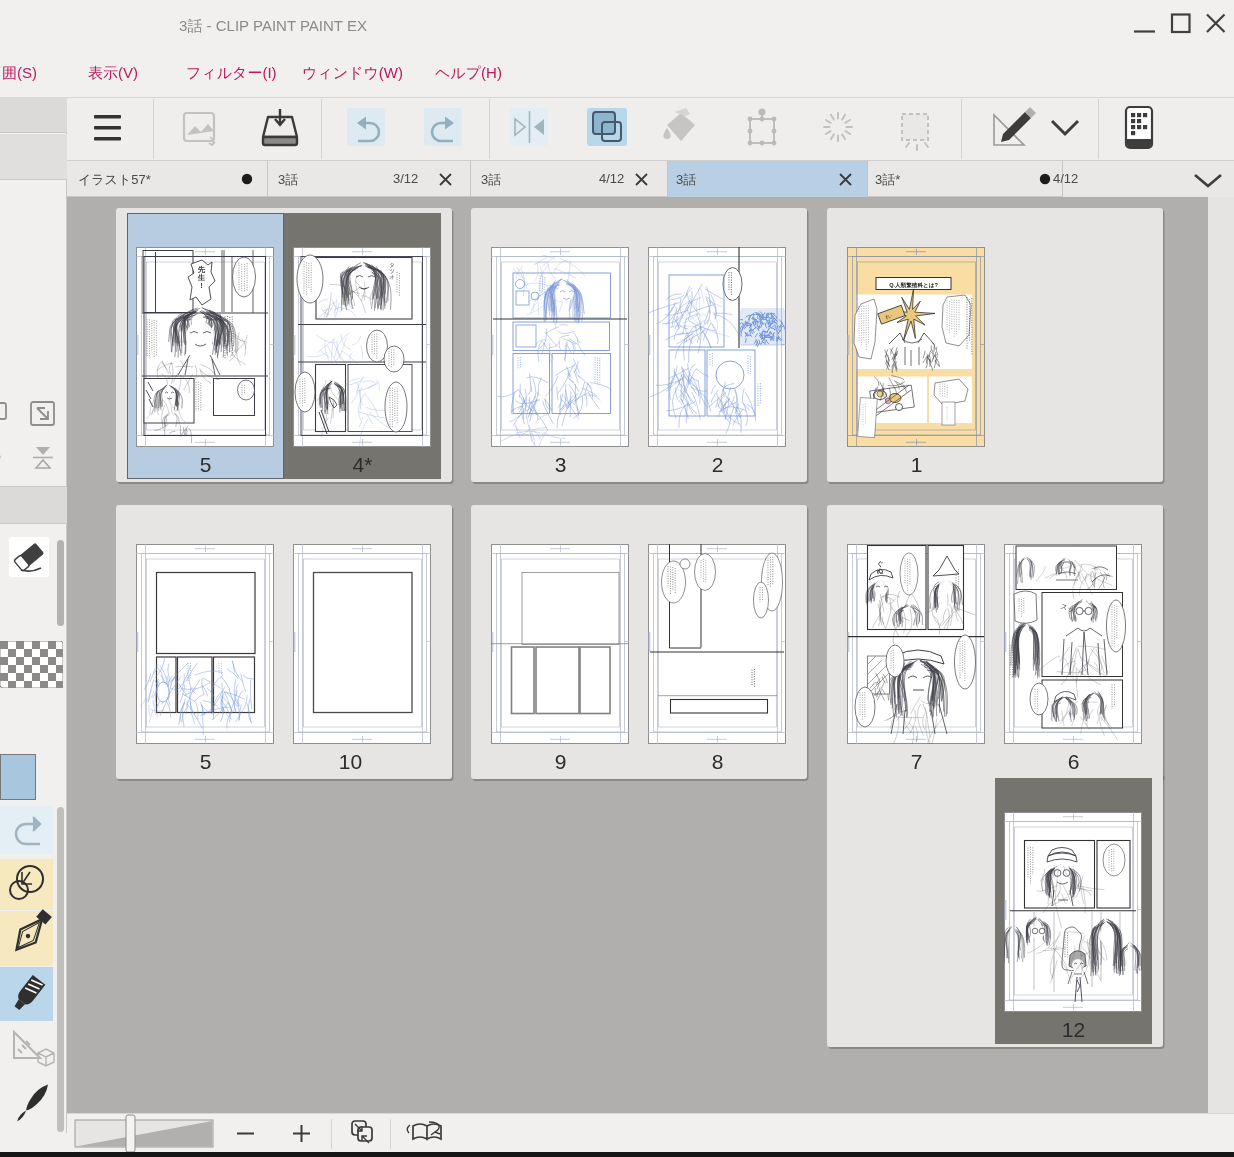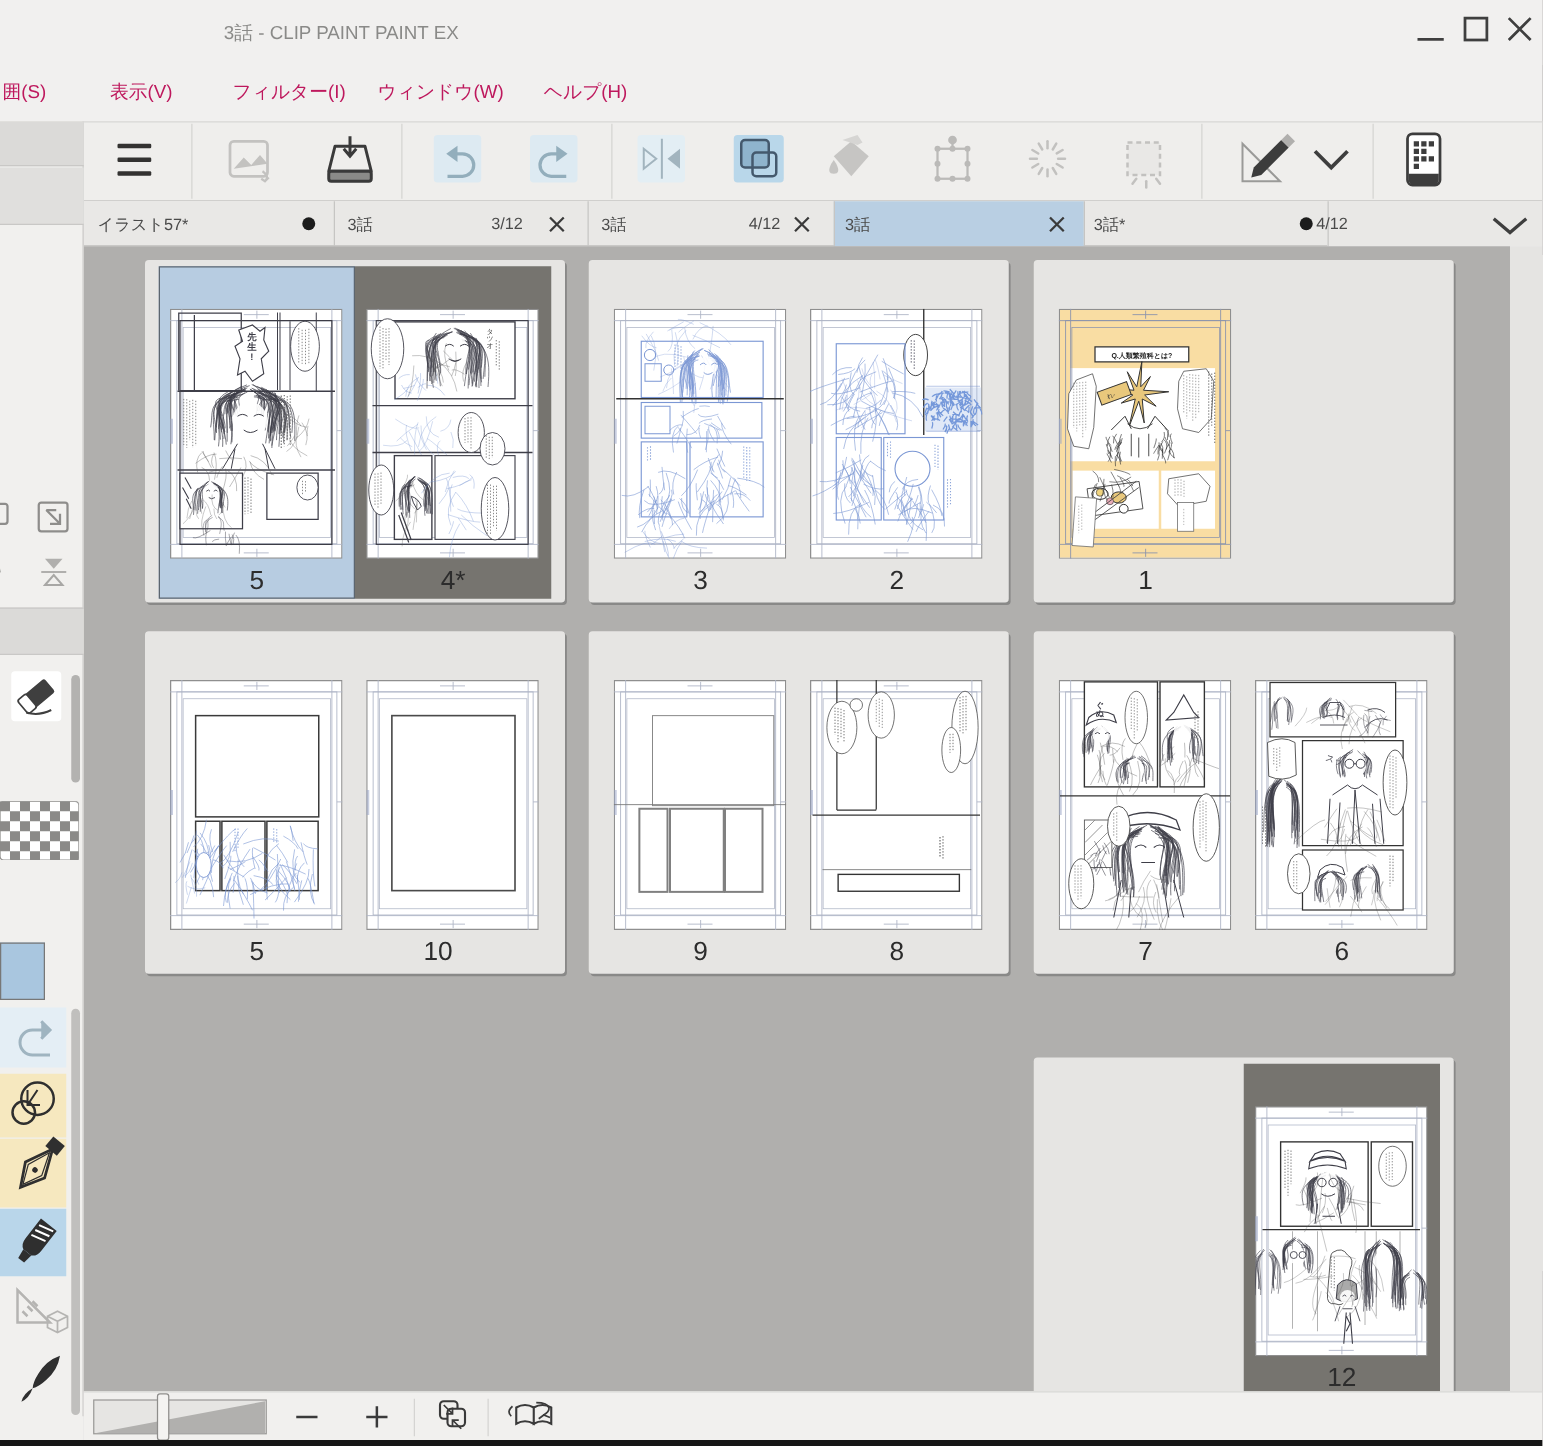--- a/index.html
+++ b/index.html
@@ -681,21 +681,21 @@
         <line x1="33.4" y1="144.8" x2="33.4" y2="167.4" stroke="#777" stroke-width="0.75" stroke-dasharray="1.1,1.3" opacity="0.85"></line>
         <line x1="108.0" y1="140.4" x2="108.0" y2="165.1" stroke="#666" stroke-width="0.8" stroke-dasharray="1.1,1.3" opacity="0.85"></line>
         <line x1="110.4" y1="140.6" x2="110.4" y2="161.1" stroke="#666" stroke-width="0.8" stroke-dasharray="1.1,1.3" opacity="0.85"></line>
         <path d="M68.3 114.2Q66.1 133.6 57.2 140.8 M74.0 104.6Q78.2 121.9 85.7 132.9 M85.3 115.0Q77.5 128.5 75.9 132.9 M83.1 125.1Q76.2 131.4 52.7 127.4 M97.5 111.8Q100.7 119.1 104.0 129.1 M89.8 118.0Q94.0 121.5 97.1 133.5 M72.7 123.1Q70.8 135.1 74.0 153.4 M65.5 103.0Q61.3 108.7 55.6 117.9 M56.0 111.9Q49.7 112.4 31.8 129.6 M72.0 117.1Q59.5 118.3 57.1 130.2 M76.2 112.6Q87.2 122.4 94.0 125.6 M60.3 114.3Q66.5 122.6 65.1 127.1 M73.5 104.7Q67.4 127.0 69.3 135.1 M72.9 124.7Q76.9 129.9 97.0 141.1 M83.5 119.5Q91.7 128.3 102.8 131.9 M73.7 102.5Q85.4 100.9 101.6 105.6 M90.4 103.5Q84.8 111.4 83.2 121.9 M71.6 119.1Q69.7 127.6 63.7 131.4 M87.3 105.1Q97.6 116.4 100.1 129.3 M72.3 103.5Q64.3 123.8 67.1 133.7 M86.0 117.5Q73.3 123.3 72.4 139.1 M92.0 105.3Q99.6 120.6 97.2 126.6" fill="none" stroke="#555" stroke-width="0.5" opacity="0.55"></path>
         <path d="M82.4 29.2Q89.3 33.9 108.3 41.4 M75.0 21.3Q85.7 17.3 97.2 26.8 M74.5 30.9Q66.1 41.8 69.9 55.2 M85.8 30.0Q75.4 36.7 75.2 51.4 M76.7 28.5Q85.6 44.6 88.0 50.6 M41.4 22.1Q41.2 27.3 32.0 37.0 M90.7 24.0Q91.9 31.1 90.4 44.6 M70.6 15.9Q74.3 19.6 82.0 28.4 M55.9 24.3Q62.3 26.3 63.0 34.8 M77.8 20.7Q77.2 23.5 73.6 33.8 M68.7 22.0Q75.6 28.2 76.9 34.1 M74.9 26.9Q73.7 36.1 80.3 40.8 M66.3 21.6Q63.8 24.4 56.4 24.4 M55.7 27.3Q46.7 33.3 45.1 34.9 M61.6 30.0Q55.8 26.2 41.0 34.0 M79.0 25.7Q72.5 28.5 70.1 41.1" fill="none" stroke="#555" stroke-width="0.5" opacity="0.5"></path>
         <path d="M82.3 168.8Q77.6 178.4 76.6 189.3 M98.0 157.4Q92.0 165.9 94.0 171.3 M102.8 161.4Q97.1 170.9 97.7 176.9 M98.3 166.4Q91.8 172.9 100.6 192.3 M65.0 154.5Q64.4 171.4 56.0 179.8 M57.7 166.6Q58.3 172.6 60.1 182.1 M93.4 158.3Q80.3 157.7 76.4 160.4 M73.8 157.1Q68.0 162.3 56.5 177.2 M95.5 167.9Q94.8 175.6 93.2 180.2 M97.9 174.4Q108.9 187.6 113.8 196.4 M76.2 172.8Q82.7 180.6 85.5 185.8 M89.1 165.1Q82.1 176.2 82.8 182.4 M102.4 160.9Q97.5 169.2 105.6 182.7 M96.4 162.8Q100.2 177.9 107.7 183.1 M79.0 159.7Q83.0 163.6 79.7 176.1 M66.7 160.4Q72.8 172.9 67.5 181.8" fill="none" stroke="#555" stroke-width="0.5" opacity="0.5"></path>
       </svg>
     </div>
     <div class="pn" style="left:168px">6</div>
   </div>
-<div class="grp" style="left:827px;top:846px">
+<div class="grp" style="left:827px;top:773px">
     <div class="slot" style="left:168px;background:#76746f"></div>
     <div class="th" style="left:177px">
       <svg width="138" height="200" viewBox="0 0 138 200">
         <rect x="0.5" y="0.5" width="137" height="199" fill="#ffffff" stroke="#8f8f8f" stroke-width="1"></rect>
         <line x1="9.5" y1="0" x2="9.5" y2="200" stroke="#aeb5c6" stroke-width="0.7"></line>
         <line x1="129.5" y1="0" x2="129.5" y2="200" stroke="#aeb5c6" stroke-width="0.7"></line>
         <line x1="0" y1="9.5" x2="138" y2="9.5" stroke="#aeb5c6" stroke-width="0.7"></line>
         <line x1="0" y1="188.5" x2="138" y2="188.5" stroke="#aeb5c6" stroke-width="0.7"></line>
         <rect x="5.5" y="9.5" width="128" height="178.5" fill="none" stroke="#aeb5c6" stroke-width="0.7"></rect>
         <rect x="10.5" y="15" width="118" height="168" fill="none" stroke="#aeb5c6" stroke-width="0.6"></rect>

